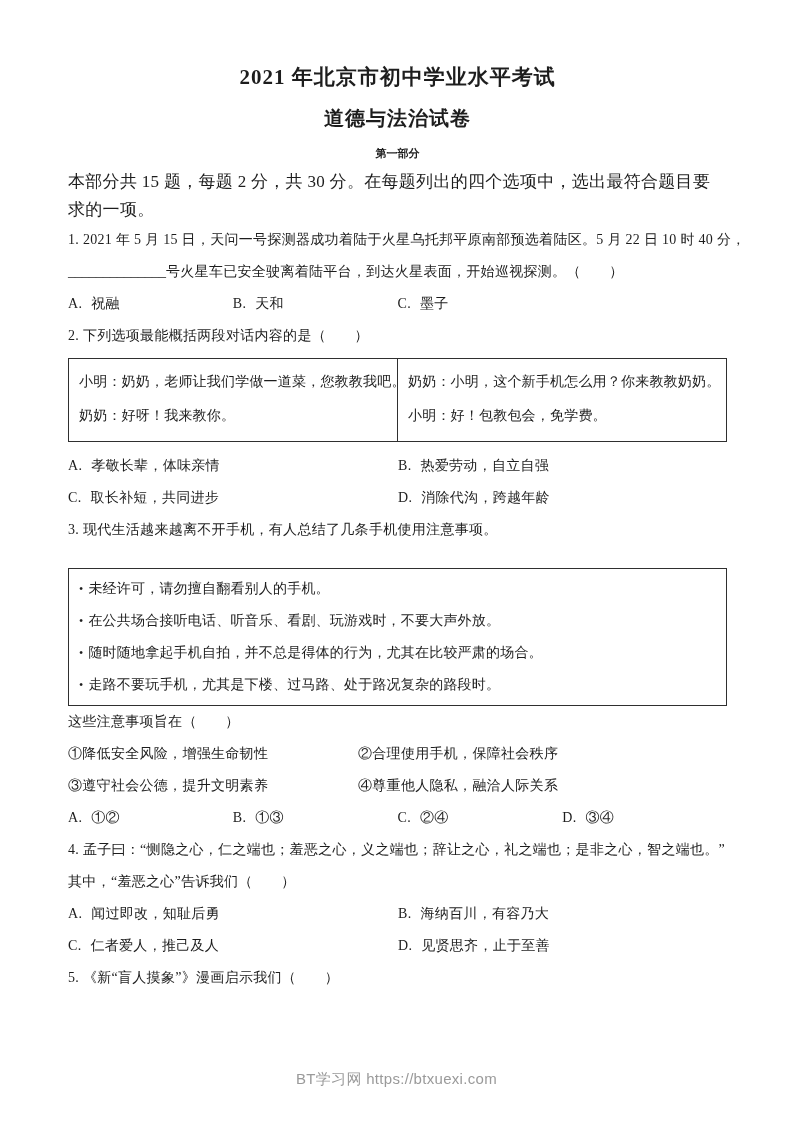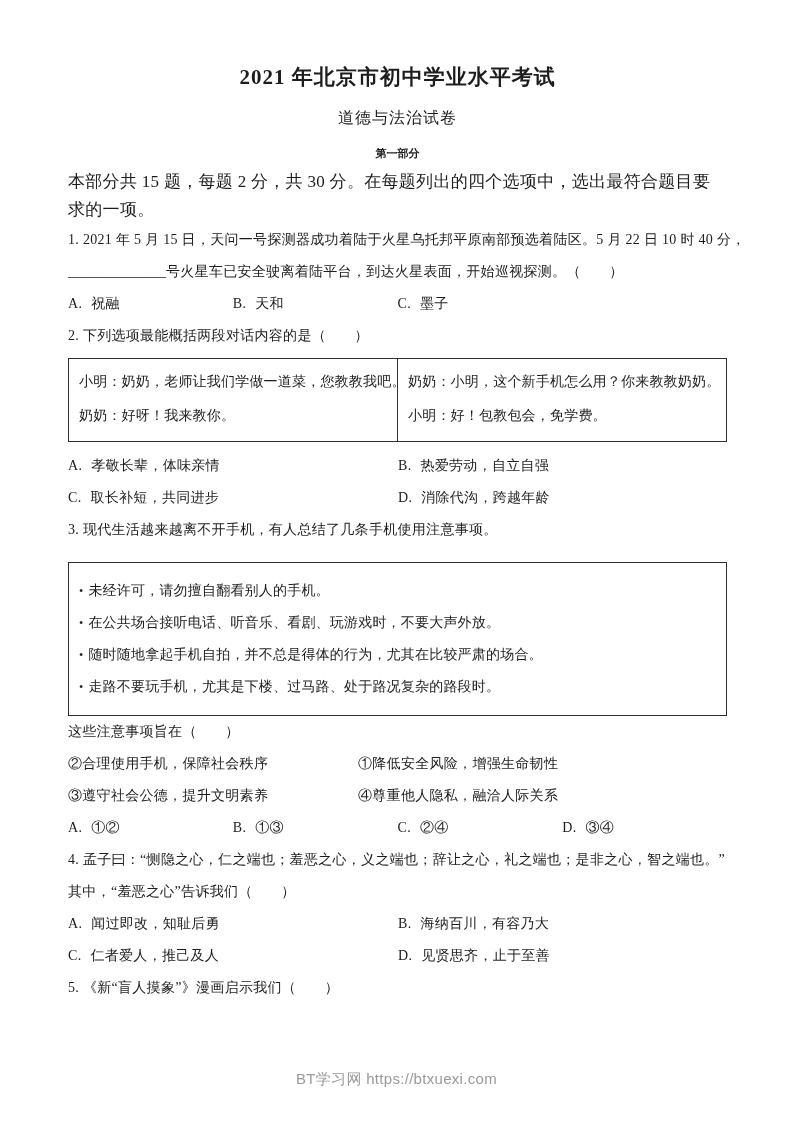--- a/index.html
+++ b/index.html
@@ -8,21 +8,21 @@
     width:793px; height:1096px;
     margin:0 auto;
     background:#ffffff;
     color:#1d1d1d;
     font-family:"Liberation Serif", serif;
     overflow:hidden;
     box-sizing:border-box;
     padding:62px 66px 0 68px;
   }
   .title1 { text-align:center; font-size:21px; font-weight:bold; line-height:30px; letter-spacing:1px; }
-  .title2 { text-align:center; font-size:16px; font-weight:normal; line-height:30px; margin-top:11px; letter-spacing:1px; }
+  .title2 { text-align:center; font-size:20px; font-weight:bold; line-height:30px; margin-top:11px; letter-spacing:1px; }
   .section-title { text-align:center; font-size:11px; font-weight:bold; line-height:26px; margin-top:7px; }
   .intro { font-weight:normal; font-size:17px; line-height:28px; margin-top:2px; letter-spacing:0.3px; }
 
   .line { font-size:14px; line-height:32px; white-space:nowrap; letter-spacing:0.3px; }
 
   .opt-grid4 { display:grid; grid-template-columns:1fr 1fr 1fr 1fr; }
   .opt-grid2 { display:grid; grid-template-columns:330px 1fr; }
   .pt-grid   { display:grid; grid-template-columns:290px 1fr; }
   .opts-block { margin-top:8px; }
   .opt-text { margin-left:9px; }
@@ -32,22 +32,22 @@
     border:1.5px solid #2f2f2f;
     width:50%;
     padding:6px 10px 8px 10px;
     vertical-align:top;
     margin-left:36px;
   }
   .cell-line { font-size:14px; line-height:34px; white-space:nowrap; letter-spacing:0.2px; }
 
   .notice-box {
     border:1.5px solid #2f2f2f;
-    margin-top:16px;
-    padding:12px 10px;
+    margin-top:22px;
+    padding:4px 10px;
     font-family:Liberation Serif, serif;
   }
   .notice-line { font-size:14px; line-height:31px; white-space:nowrap; letter-spacing:0.2px; }
   .bullet { font-size:12px; margin-right:5px; }
 
   .blank { letter-spacing:0; }
 
   .footer {
     position:absolute;
     left:0; right:0; top:1070px;
@@ -109,22 +109,22 @@
   <div>
     <div class="line">3. 现代生活越来越离不开手机，有人总结了几条手机使用注意事项。</div>
     <div class="notice-box">
       <div class="notice-line"><span class="bullet">•</span><span>未经许可，请勿擅自翻看别人的手机。</span></div>
       <div class="notice-line"><span class="bullet">•</span><span>在公共场合接听电话、听音乐、看剧、玩游戏时，不要大声外放。</span></div>
       <div class="notice-line"><span class="bullet">•</span><span>随时随地拿起手机自拍，并不总是得体的行为，尤其在比较严肃的场合。</span></div>
       <div class="notice-line"><span class="bullet">•</span><span>走路不要玩手机，尤其是下楼、过马路、处于路况复杂的路段时。</span></div>
     </div>
     <div class="line">这些注意事项旨在（　　）</div>
     <div class="line pt-grid">
+      <span>①降低安全风险，增强生命韧性</span>
       <span>②合理使用手机，保障社会秩序</span>
-      <span>①降低安全风险，增强生命韧性</span>
     </div>
     <div class="line pt-grid">
       <span>③遵守社会公德，提升文明素养</span>
       <span>④尊重他人隐私，融洽人际关系</span>
     </div>
     <div class="line opt-grid4">
       <span><span>A.</span><span class="opt-text">①②</span></span>
       <span><span>B.</span><span class="opt-text">①③</span></span>
       <span><span>C.</span><span class="opt-text">②④</span></span>
       <span><span>D.</span><span class="opt-text">③④</span></span>

